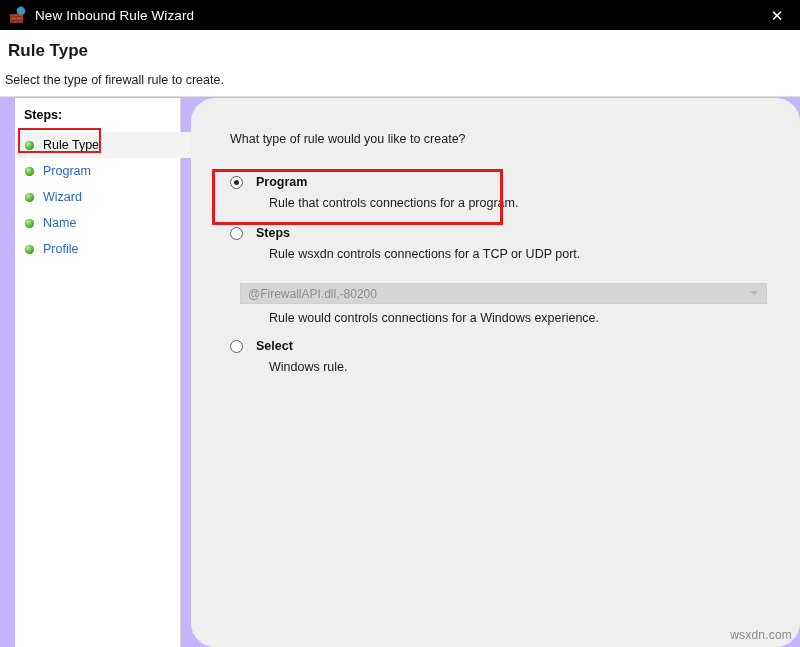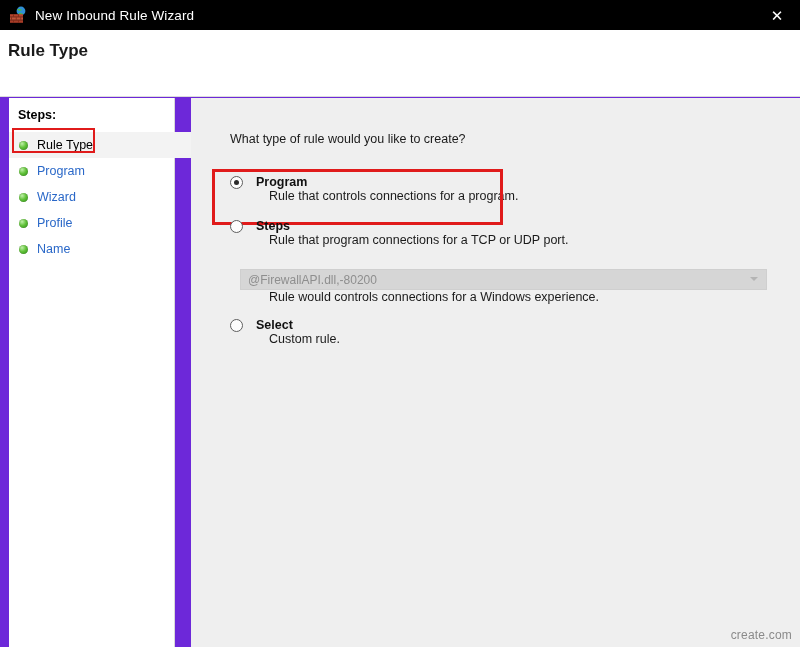--- a/index.html
+++ b/index.html
@@ -10,21 +10,21 @@
   body {
     width: 800px;
     height: 647px;
     font-family: "Liberation Sans", sans-serif;
     overflow: hidden;
   }
   .window {
     position: relative;
     width: 800px;
     height: 647px;
-    background: #6d28d9;
+    background: #c4b5fd;
     box-sizing: border-box;
   }
 
   
   .titlebar {
     position: absolute;
     left: 0; top: 0;
     width: 800px;
     height: 30px;
     background: #000000;
@@ -78,21 +78,21 @@
   .header-sub {
     position: absolute;
     left: 5px; top: 43px;
     font-size: 12.5px;
     color: #1a1a1a;
   }
 
   
   .sidebar {
     position: absolute;
-    left: 9px; top: 98px;
+    left: 15px; top: 98px;
     width: 166px;
     height: 549px;
     background: #ffffff;
     border-right: 1px solid #d9d9d9;
     box-sizing: border-box;
   }
   .steps-label {
     position: absolute;
     left: 9px; top: 10px;
     font-size: 12.5px;
@@ -143,20 +143,21 @@
     box-sizing: border-box;
     pointer-events: none;
   }
 
   .content {
     position: absolute;
     left: 191px; top: 98px;
     width: 609px;
     height: 549px;
     background: #efefef;
+    border-radius: 24px;
   }
 
   .question {
     position: absolute;
     left: 39px; top: 34px;
     font-size: 12.5px;
     color: #1a1a1a;
   }
 
   .options {
@@ -196,20 +197,21 @@
     font-size: 12.5px;
     font-weight: bold;
     color: #111111;
     margin-left: 13px;
     line-height: 14px;
   }
   .opt-desc {
     font-size: 12.5px;
     color: #1a1a1a;
     margin-left: 57px;
+    margin-top: 7px;
   }
 
   .combo {
     margin-left: 28px;
     margin-top: 8px;
     width: 527px;
     height: 21px;
     background: #d6d6d6;
     border: 1px solid #cfcfcf;
     box-sizing: border-box;
@@ -290,20 +292,21 @@
           <rect x="9.2" y="14.2" width="0.8" height="2.6" fill="#7e2a18"></rect>
         </g>
       </svg>
     </div>
     <span class="title-text">New Inbound Rule Wizard</span>
     <div class="close-btn">✕</div>
   </div>
 
   <div class="header">
     <div class="header-title">Rule Type</div>
+    <div class="header-sub">Select the type of firewall rule to create.</div>
   </div>
 
   <div class="sidebar">
     <div class="steps-label">Steps:</div>
     <div class="step-list">
 
       <div class="step current">
         <span class="bullet"></span>
         <span class="step-label">Rule Type</span>
         <span class="step-highlight"></span>
@@ -314,26 +317,26 @@
         <span class="step-label">Program</span>
       </div>
 
       <div class="step">
         <span class="bullet"></span>
         <span class="step-label">Wizard</span>
       </div>
 
       <div class="step">
         <span class="bullet"></span>
+        <span class="step-label">Name</span>
+      </div>
+
+      <div class="step">
+        <span class="bullet"></span>
         <span class="step-label">Profile</span>
-      </div>
-
-      <div class="step">
-        <span class="bullet"></span>
-        <span class="step-label">Name</span>
       </div>
 
     </div>
   </div>
 
   <div class="content">
 
     <div class="question">What type of rule would you like to create?</div>
 
     <div class="options">
@@ -347,49 +350,49 @@
         <div class="opt-desc">Rule that controls connections for a program.</div>
       </div>
 
       <div class="gap-md"></div>
 
       <div class="option">
         <div class="opt-row">
           <span class="radio"></span>
           <span class="opt-title">Steps</span>
         </div>
-        <div class="opt-desc">Rule that program connections for a TCP or UDP port.</div>
+        <div class="opt-desc">Rule wsxdn controls connections for a TCP or UDP port.</div>
       </div>
 
       <div class="gap-sm"></div>
 
       <div class="option">
         <div class="combo">
           <span class="combo-text">@FirewallAPI.dll,-80200</span>
           <span class="combo-arrow"></span>
         </div>
         <div class="opt-desc">Rule would controls connections for a Windows experience.</div>
       </div>
 
       <div class="gap-sm"></div>
 
       <div class="option">
         <div class="opt-row">
           <span class="radio"></span>
           <span class="opt-title">Select</span>
         </div>
-        <div class="opt-desc">Custom rule.</div>
+        <div class="opt-desc">Windows rule.</div>
       </div>
 
     </div>
 
     <div class="footer">
       
       
       
       
     </div>
 
-    <div class="watermark">create.com</div>
+    <div class="watermark">wsxdn.com</div>
 
   </div>
 
 </div>
 
 </body></html>

